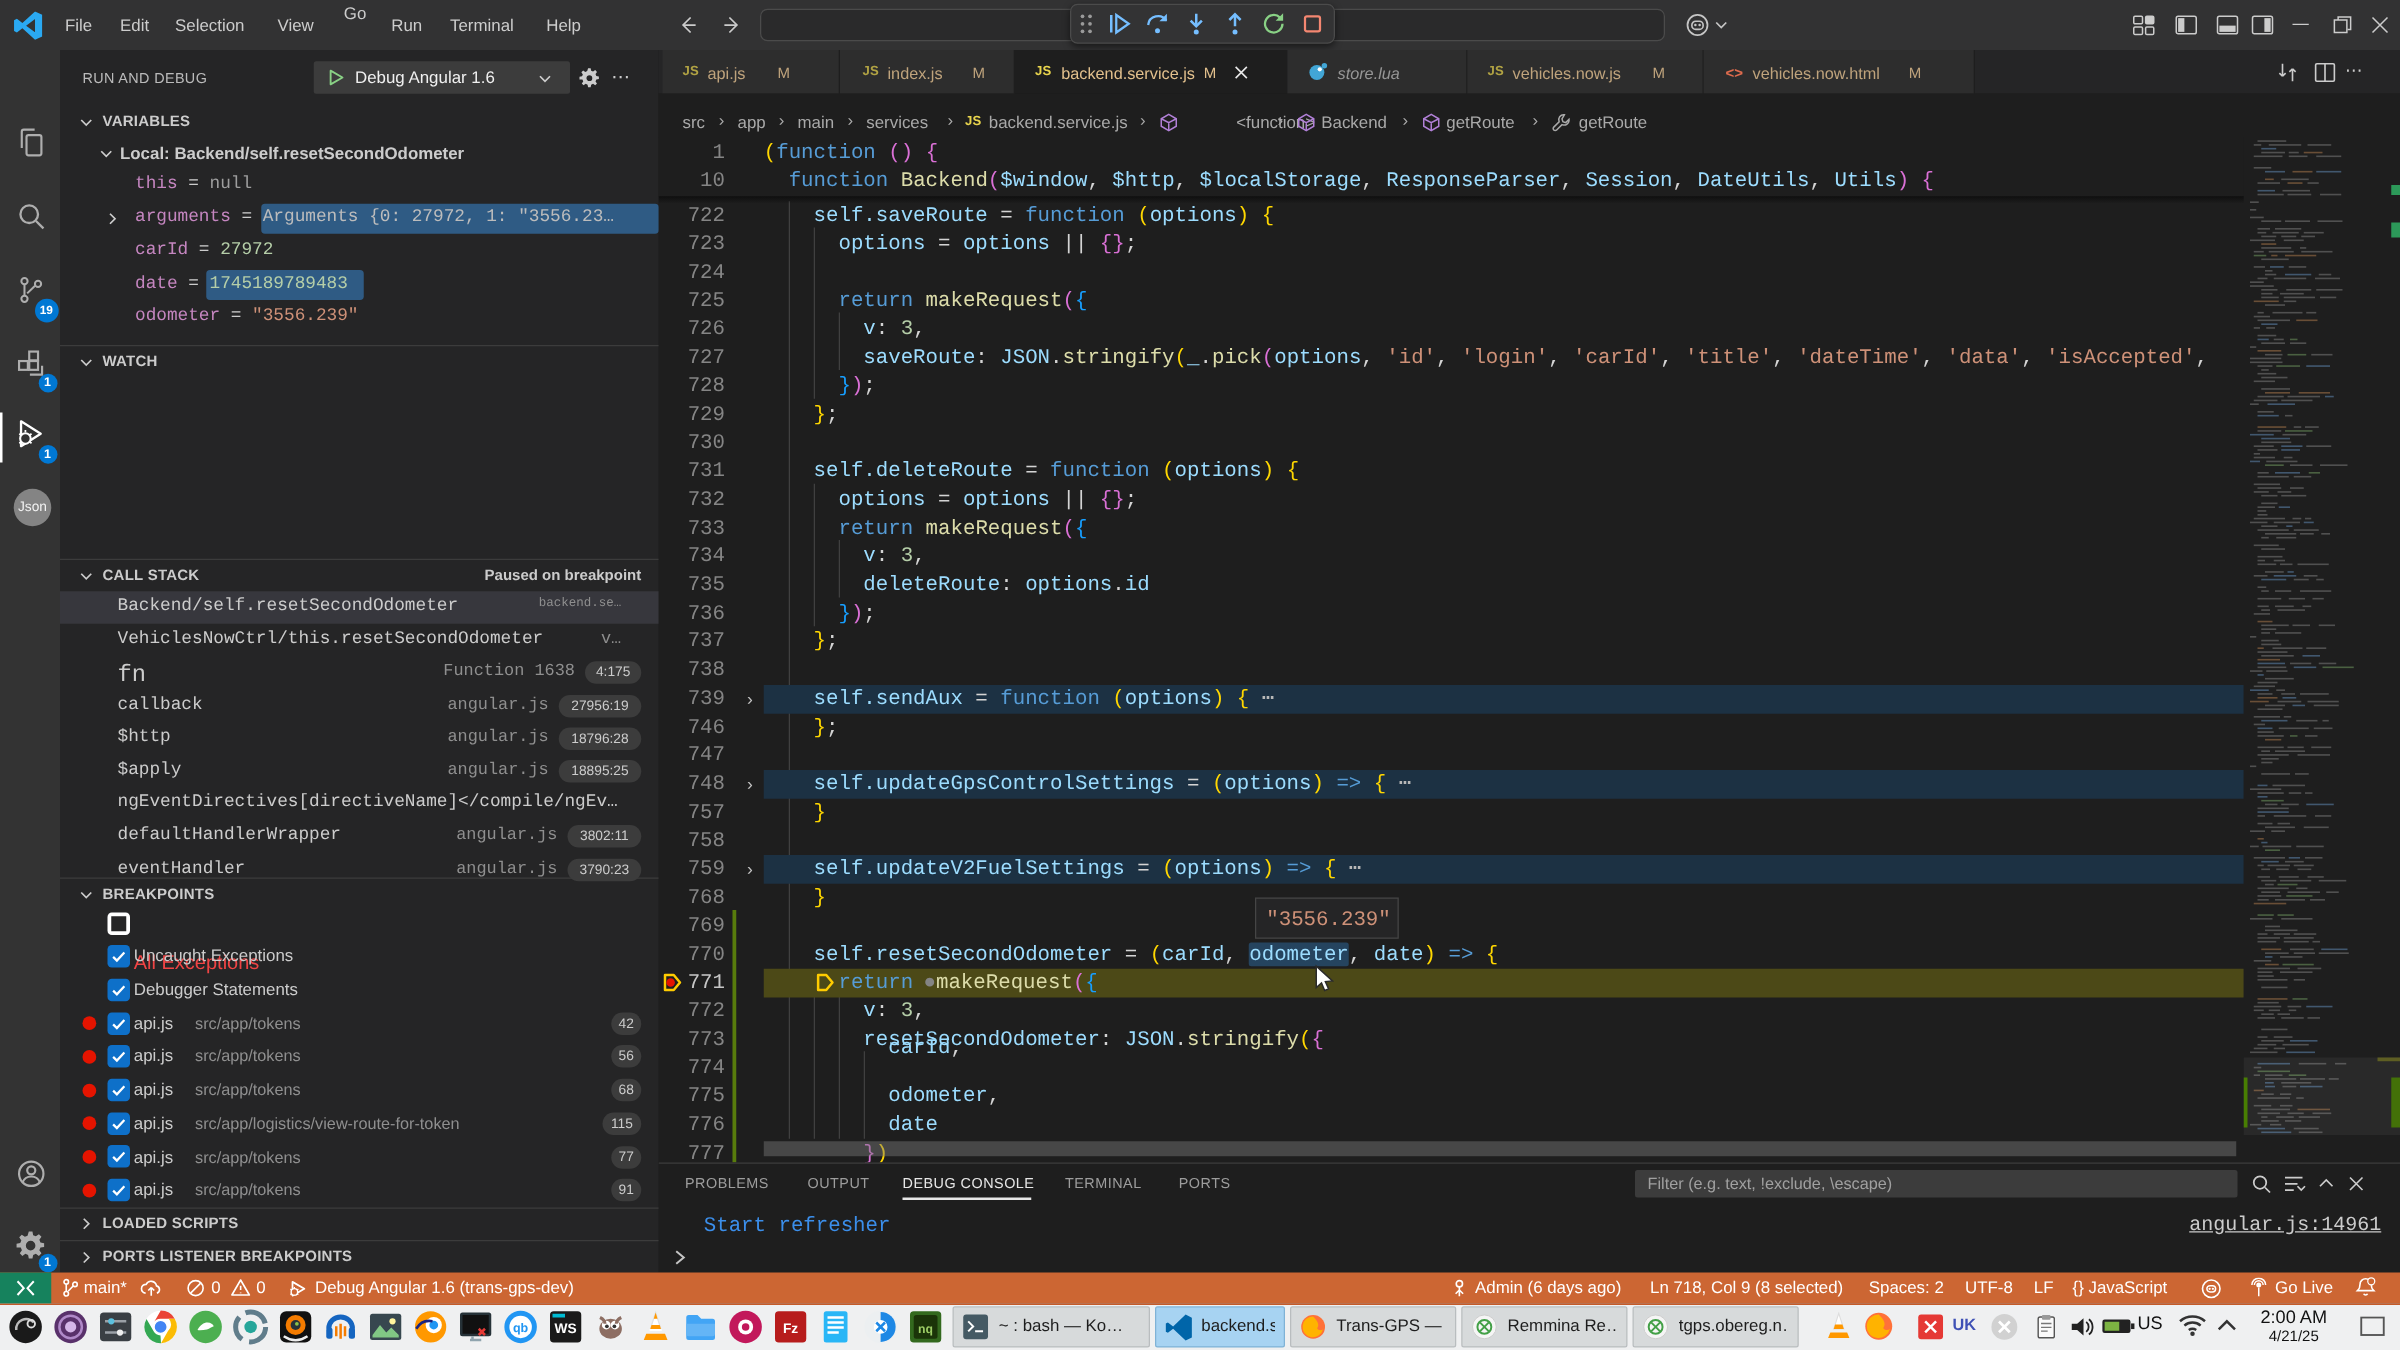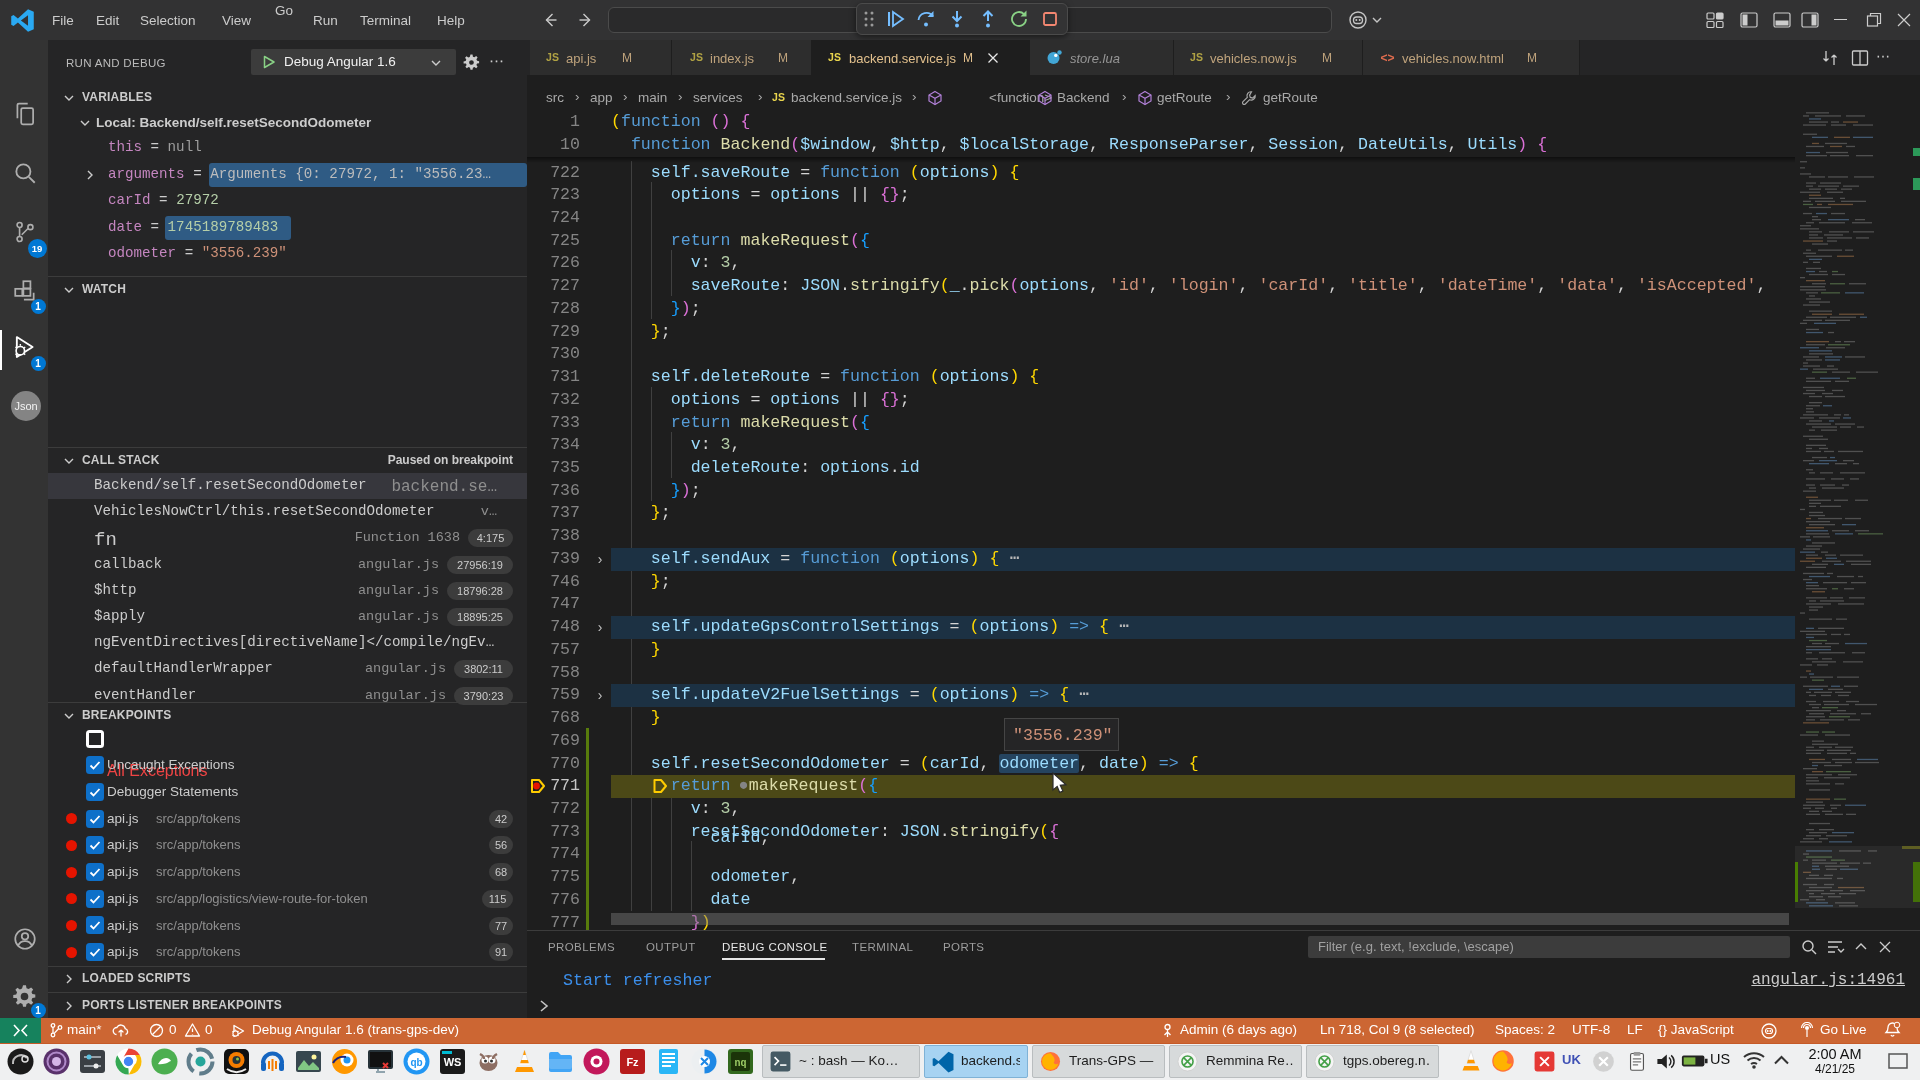--- a/index.html
+++ b/index.html
@@ -202,21 +202,21 @@
 <div class="abs hdr" style="left:82px;top:282px">WATCH</div>
 
 <div class="abs" style="left:48px;top:447px;width:479px;height:1px;background:#3c3c3c"></div>
 <svg class="abs" style="left:63px;top:455px" width="12" height="12" viewBox="0 0 12 12">
     <path d="M2 4l4 4 4-4" stroke="#cccccc" stroke-width="1.4" fill="none"></path>
   </svg>
 <div class="abs hdr" style="left:82px;top:453px">CALL STACK</div>
 <div class="abs" style="left:0;top:453px;width:513px;text-align:right;font-size:12px;font-weight:bold;color:#cccccc">Paused on breakpoint</div>
 <div class="abs" style="left:48px;top:473px;width:479px;height:26px;background:#37373d"></div>
 <div class="abs mono" style="left:94px;top:477px;font-size:14.2px;color:#cccccc;white-space:nowrap;max-width:430px;overflow:hidden">Backend/self.resetSecondOdometer</div>
-<div class="abs mono" style="left:0;top:478px;width:497px;text-align:right;font-size:16px;color:#8f8f8f">backend.se…</div>
+<div class="abs mono" style="left:0;top:478px;width:497px;text-align:right;font-size:10px;color:#8f8f8f">backend.se…</div>
 <div class="abs mono" style="left:94px;top:503px;font-size:14.2px;color:#cccccc;white-space:nowrap;max-width:430px;overflow:hidden">VehiclesNowCtrl/this.resetSecondOdometer</div>
 <div class="abs mono" style="left:0;top:504px;width:497px;text-align:right;font-size:13.5px;color:#8f8f8f">v…</div>
 <div class="abs mono" style="left:94px;top:529px;font-size:19px;color:#cccccc;white-space:nowrap;max-width:430px;overflow:hidden">fn</div>
 <div class="abs mono" style="left:468px;top:529.4px;width:45px;height:18px;background:#3c3c3c;border-radius:9px;color:#cccccc;font-size:11px;text-align:center;line-height:18px;font-family:'Liberation Sans',sans-serif">4:175</div>
 <div class="abs mono" style="left:0;top:530px;width:460px;text-align:right;font-size:13.5px;color:#8f8f8f">Function 1638</div>
 <div class="abs mono" style="left:94px;top:556px;font-size:14.2px;color:#cccccc;white-space:nowrap;max-width:430px;overflow:hidden">callback</div>
 <div class="abs mono" style="left:447px;top:555.6px;width:66px;height:18px;background:#3c3c3c;border-radius:9px;color:#cccccc;font-size:11px;text-align:center;line-height:18px;font-family:'Liberation Sans',sans-serif">27956:19</div>
 <div class="abs mono" style="left:0;top:557px;width:439px;text-align:right;font-size:13.5px;color:#8f8f8f">angular.js</div>
 <div class="abs mono" style="left:94px;top:582px;font-size:14.2px;color:#cccccc;white-space:nowrap;max-width:430px;overflow:hidden">$http</div>
 <div class="abs mono" style="left:447px;top:581.8px;width:66px;height:18px;background:#3c3c3c;border-radius:9px;color:#cccccc;font-size:11px;text-align:center;line-height:18px;font-family:'Liberation Sans',sans-serif">18796:28</div>

